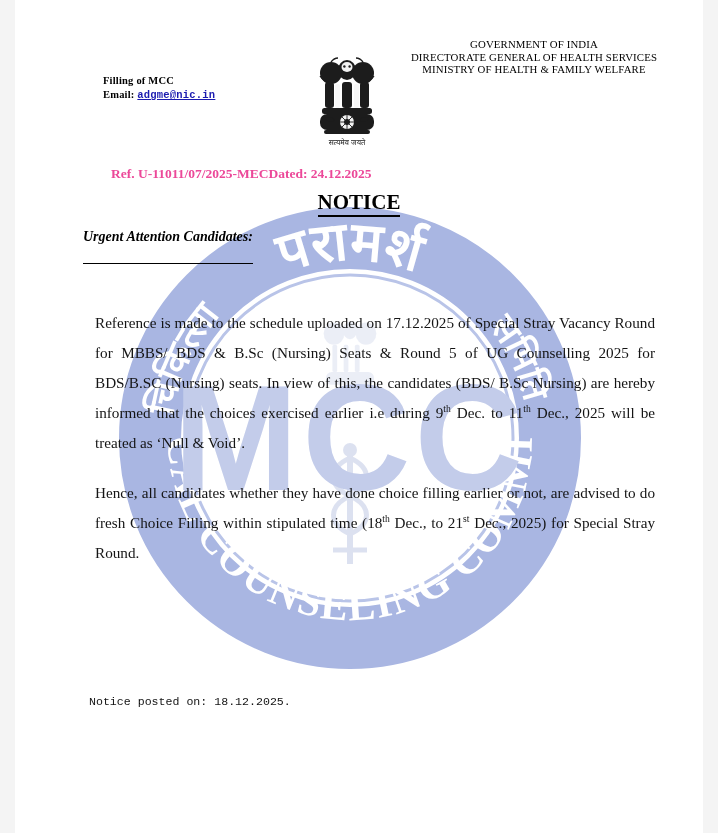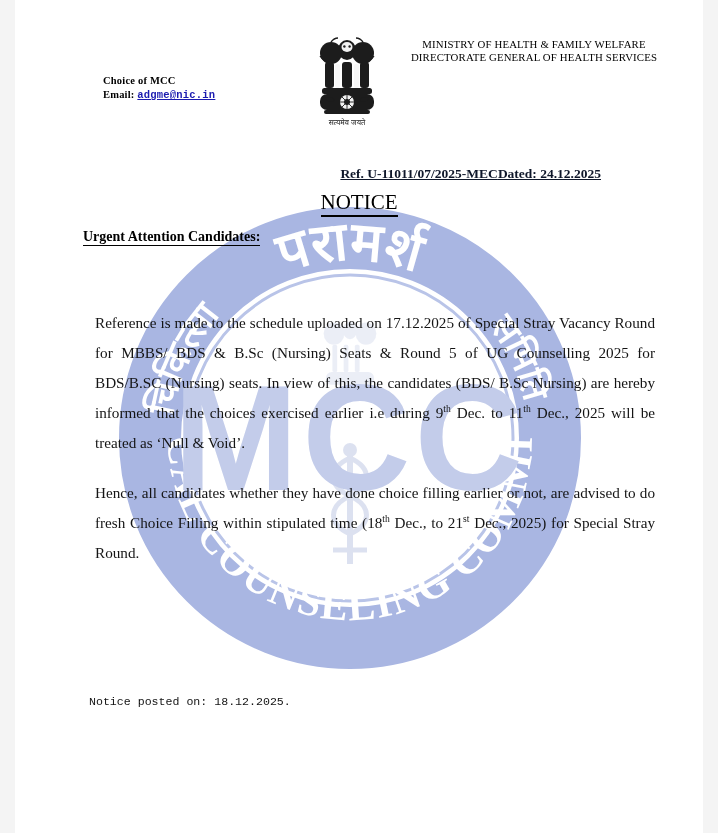--- a/index.html
+++ b/index.html
@@ -58,21 +58,21 @@
   .office-block .email-link {
     color: #1a1ab0;
     text-decoration: underline;
     font-weight: bold;
     font-family: Liberation Mono, monospace;
   }
 
   .emblem {
     position: absolute;
     left: 296px;
-    top: 32px;
+    top: 52px;
     width: 72px;
     height: 100px;
   }
   .emblem svg { display:block; width:100%; height:100%; }
 
   .gov-block {
     position: absolute;
     left: 378px;
     top: 38px;
     width: 282px;
@@ -84,53 +84,52 @@
     letter-spacing: .15px;
   }
 
   
   .refline {
     position: absolute;
     left: 96px;
     top: 166px;
     width: 490px;
     display: flex;
-    justify-content: flex-end;
+    justify-content: flex-start;
     font-weight: bold;
     font-size: 13.5px;
-    color: #0f172a;
-    text-decoration: underline;
+    color: #ec4899;
   }
 
   
   .notice-title {
     position: absolute;
     left: 0;
     top: 190px;
     width: 688px;
     text-align: center;
-    font-weight: normal;
+    font-weight: bold;
     font-size: 21px;
     color: #000;
   }
   .notice-title span {
     border-bottom: 2px solid #000;
     padding-bottom: 1px;
   }
 
   
   .urgent {
     position: absolute;
     left: 68px;
     top: 229px;
     font-weight: bold;
     font-size: 14px;
     color: #000;
   }
-  .urgent span { border-bottom: 1.6px solid #000; padding-bottom: 1px; }
+  .urgent span { border-bottom: 1.6px solid #000; padding-bottom: 19px; font-style: italic; }
 
   
   .body-wrap {
     position: absolute;
     left: 68px;
     top: 308px;
     width: 572px;
   }
   .para {
     font-size: 15.2px;
@@ -211,21 +210,21 @@
         <circle cx="0" cy="-48" r="7" fill="#8f9fd0" stroke="none"></circle>
       </g>
 
       <text x="240" y="292" text-anchor="middle" font-family="'Liberation Sans','DejaVu Sans',sans-serif" font-size="150" font-weight="bold" fill="#c3ccea" letter-spacing="4">MCC</text>
     </svg>
   </div>
 
   <div id="content">
 
     <div class="office-block">
-      <div>Choice of MCC</div>
+      <div>Filling of MCC</div>
       <div>
         <span>Email:</span>
         <a class="email-link" href="#">adgme@nic.in</a>
       </div>
     </div>
 
     <div class="emblem">
       <svg viewBox="0 0 72 100" xmlns="http://www.w3.org/2000/svg">
         <g fill="#1c1c1c">
 
@@ -259,22 +258,23 @@
           <path d="M14 66 q6 -3 10 2 q-5 5 -10 -2z"></path>
           <path d="M58 66 q-6 -3 -10 2 q5 5 10 -2z"></path>
 
           <rect x="13" y="78" width="46" height="4" rx="2"></rect>
         </g>
         <text x="36" y="93" text-anchor="middle" font-family="'Liberation Sans','DejaVu Sans',sans-serif" font-size="7.5" fill="#1c1c1c">सत्यमेव जयते</text>
       </svg>
     </div>
 
     <div class="gov-block">
+      <div>GOVERNMENT OF INDIA</div>
+      <div>DIRECTORATE GENERAL OF HEALTH SERVICES</div>
       <div>MINISTRY OF HEALTH &amp; FAMILY WELFARE</div>
-      <div>DIRECTORATE GENERAL OF HEALTH SERVICES</div>
     </div>
 
     <div class="refline">
       <span>Ref. U-11011/07/2025-MEC</span>
       <span>Dated: 24.12.2025</span>
     </div>
 
     <div class="notice-title">
       <span>NOTICE</span>
     </div>

